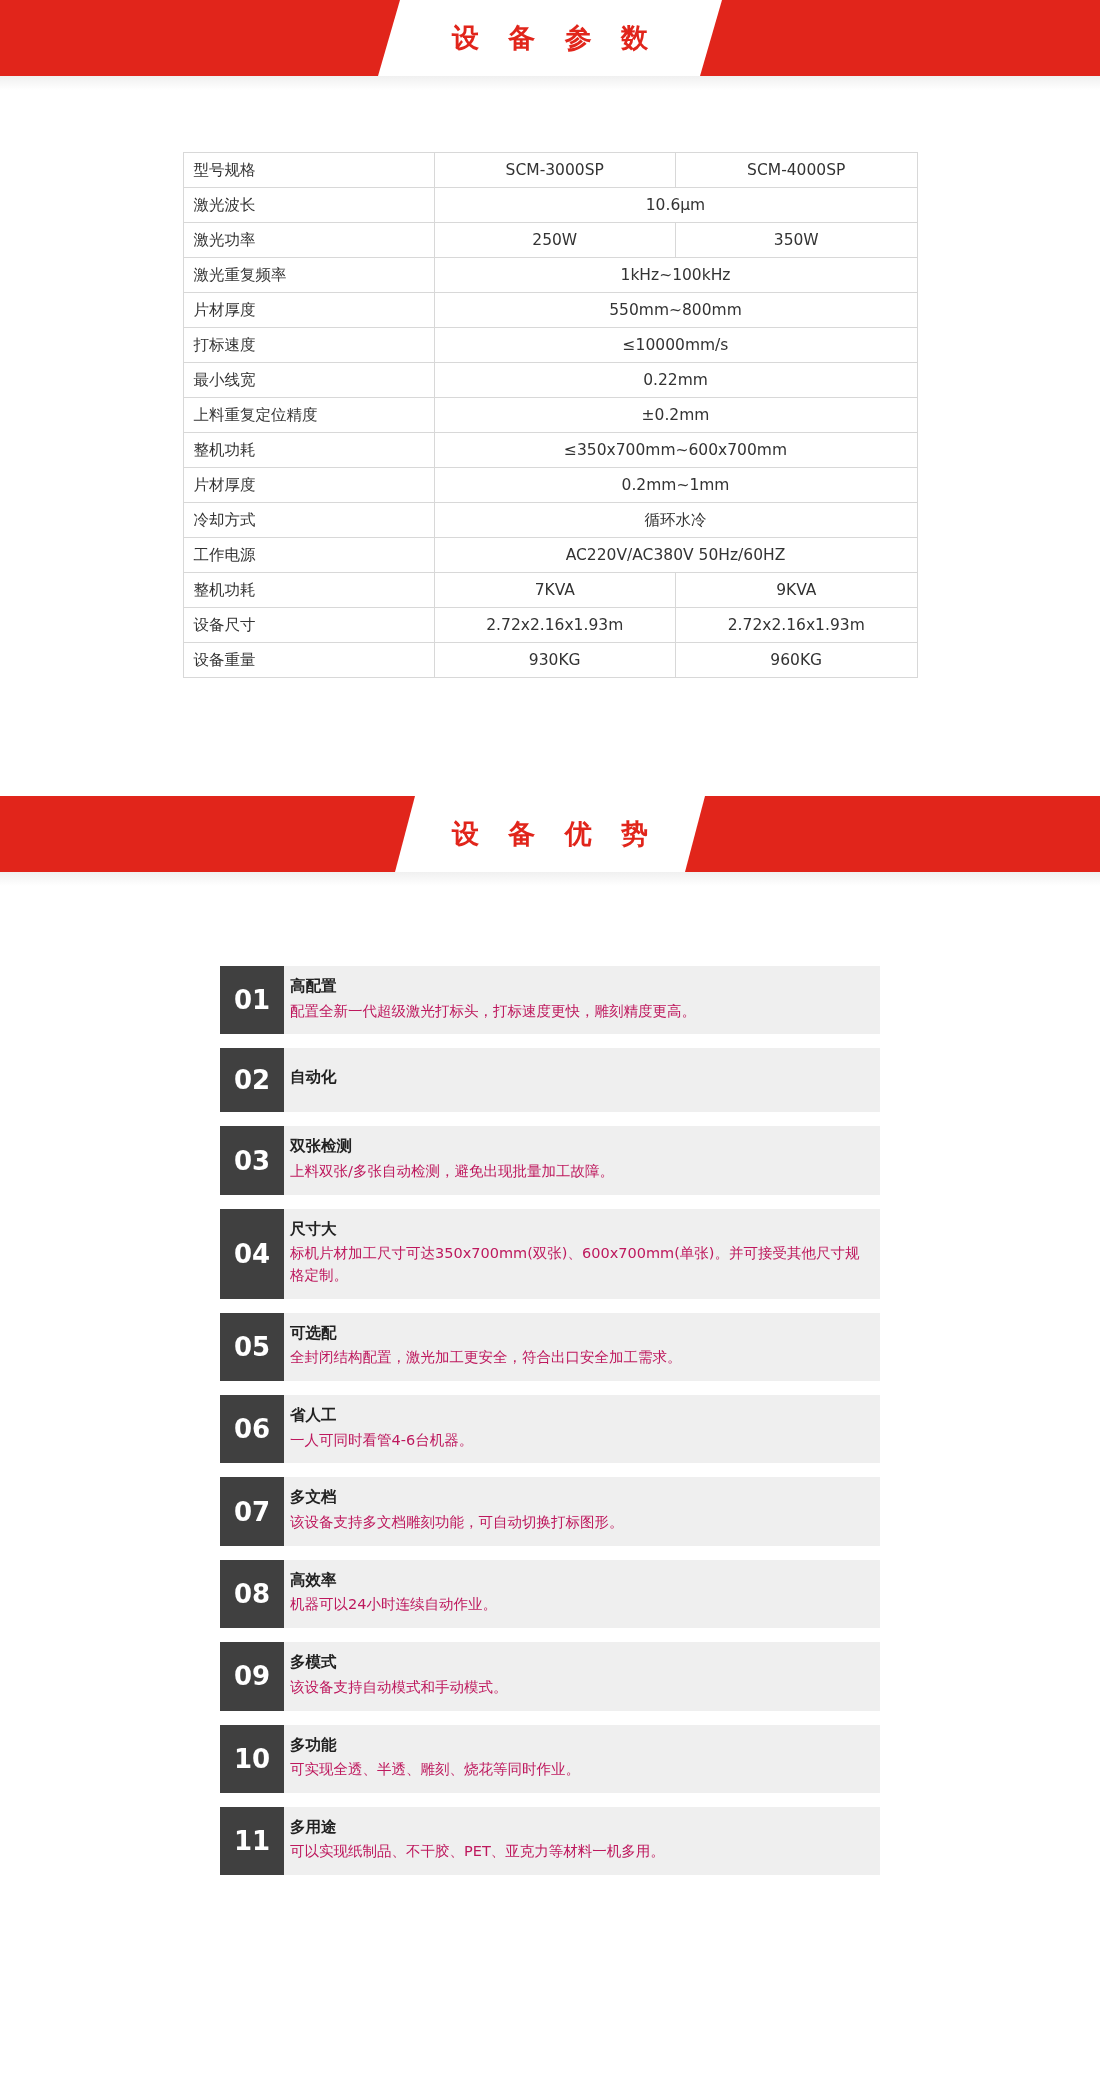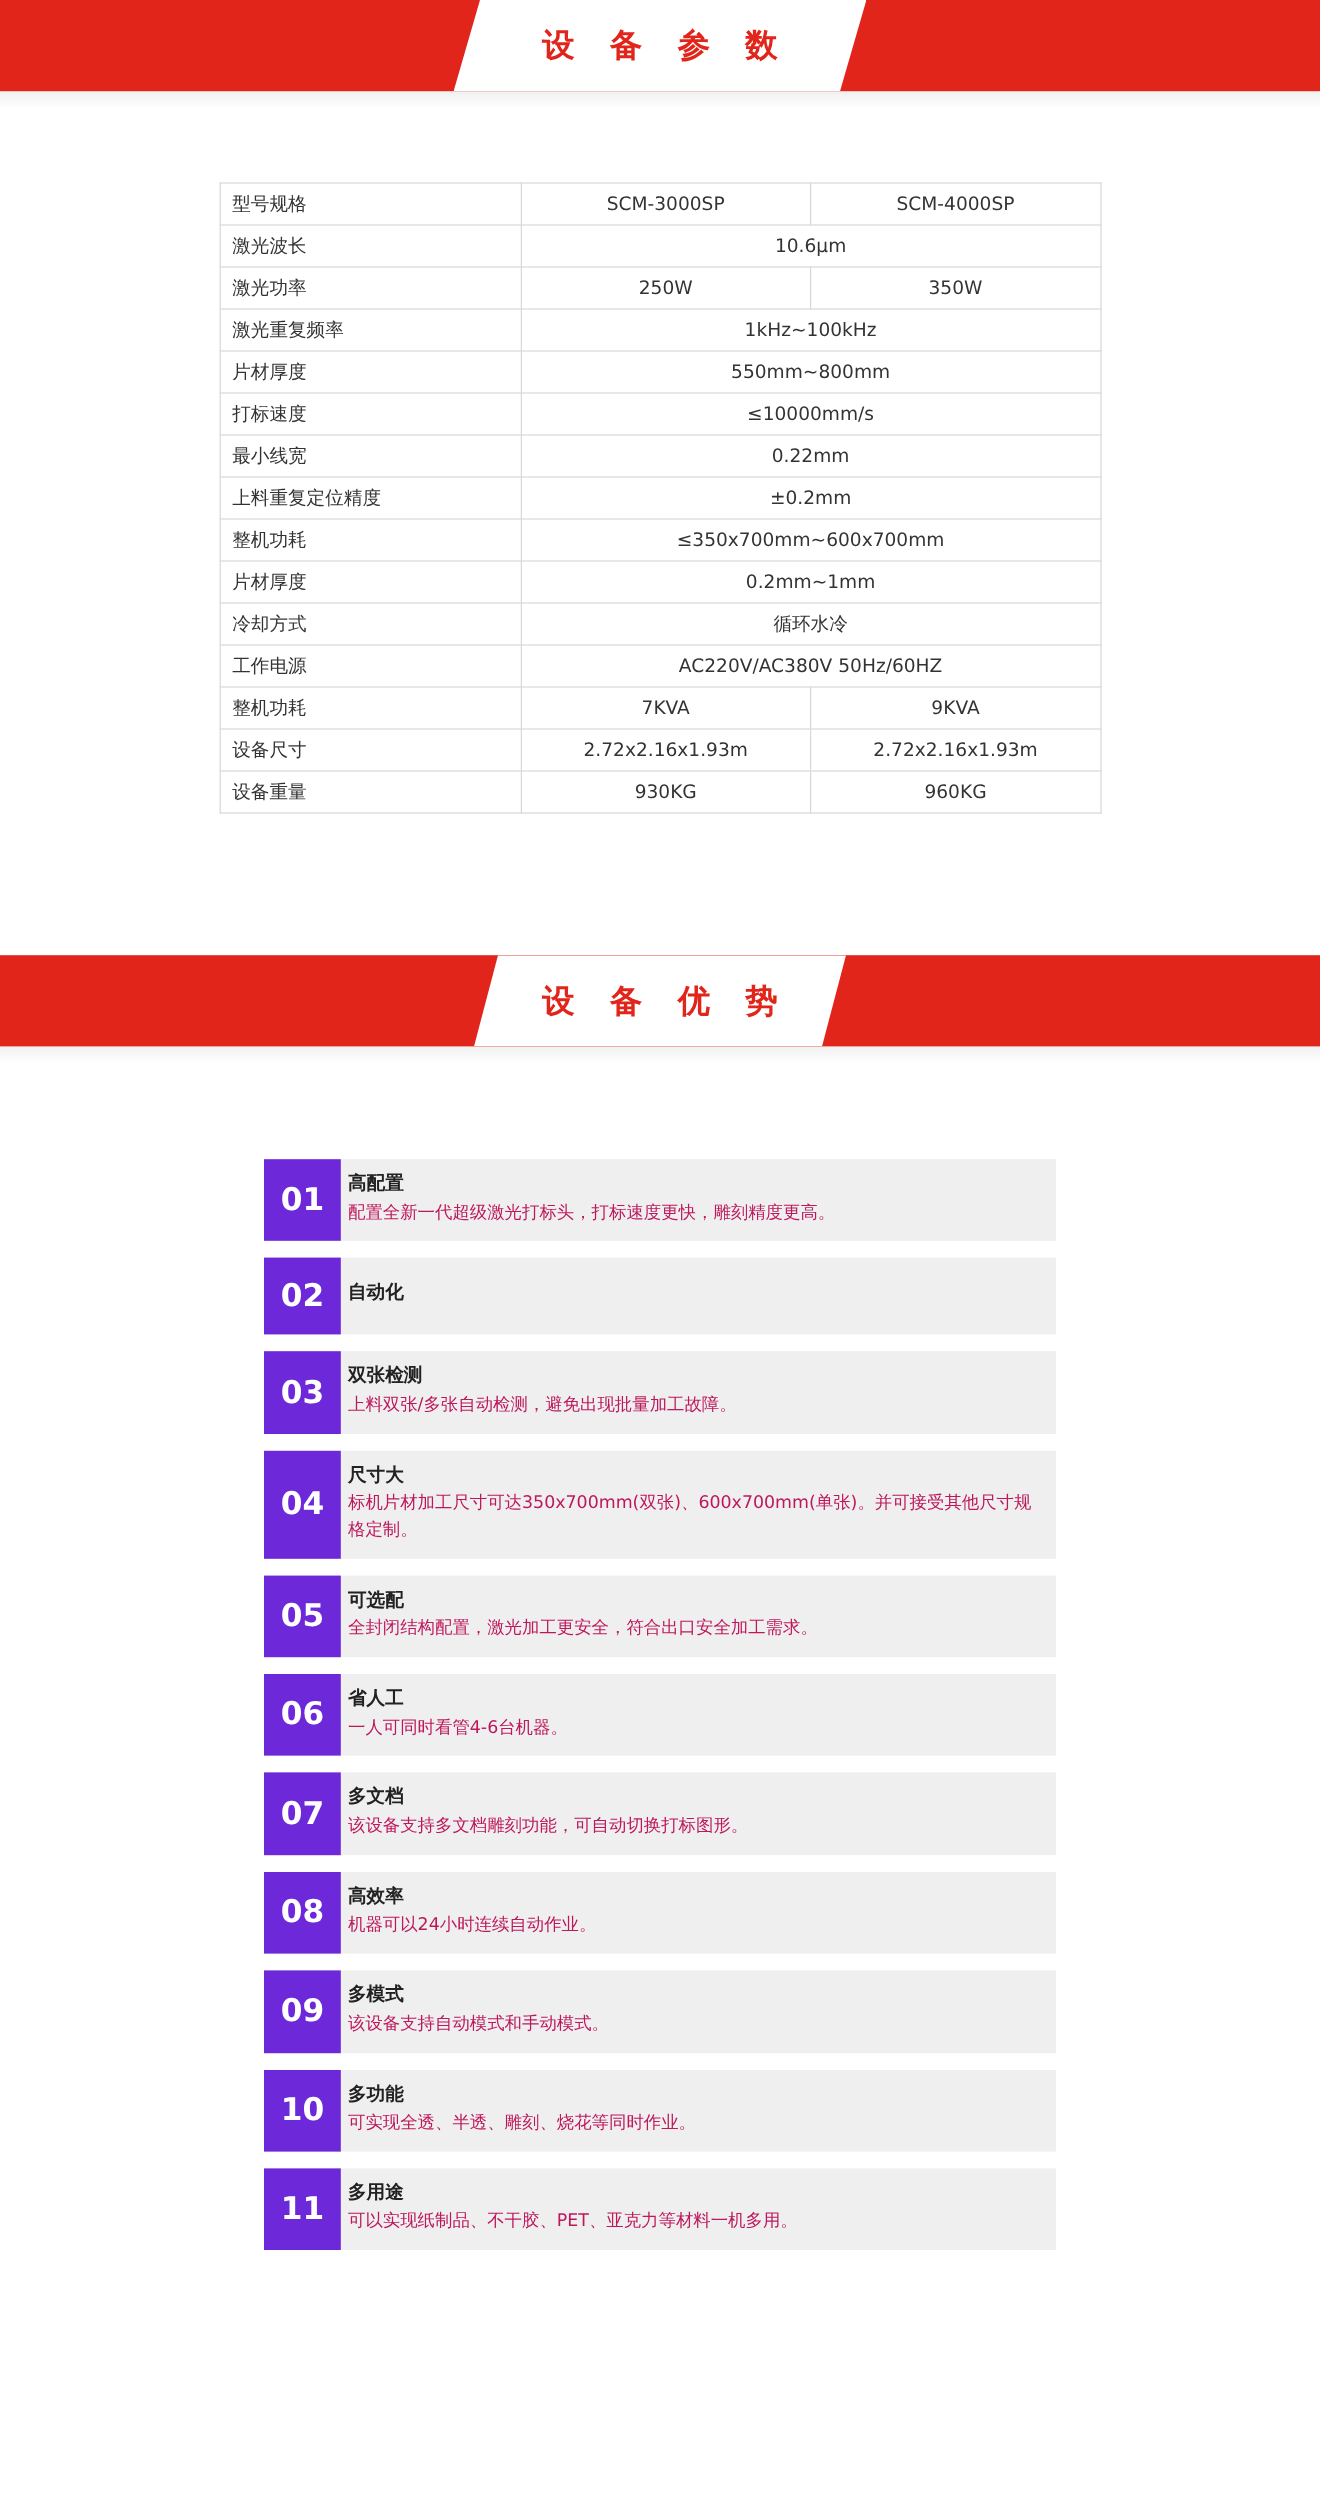--- a/index.html
+++ b/index.html
@@ -98,21 +98,21 @@
   .adv-row {
     width: 660px;
     display: flex;
     align-items: stretch;
     background: #efefef;
     min-height: 64px;
   }
   .adv-num {
     width: 64px;
     flex: 0 0 64px;
-    background: #6d28d9;
+    background: #404040;
     color: #ffffff;
     font-size: 26px;
     font-weight: bold;
     display: flex;
     align-items: center;
     justify-content: center;
     font-family: "DejaVu Sans", "Liberation Sans", sans-serif;
   }
   .adv-body {
     flex: 1;

